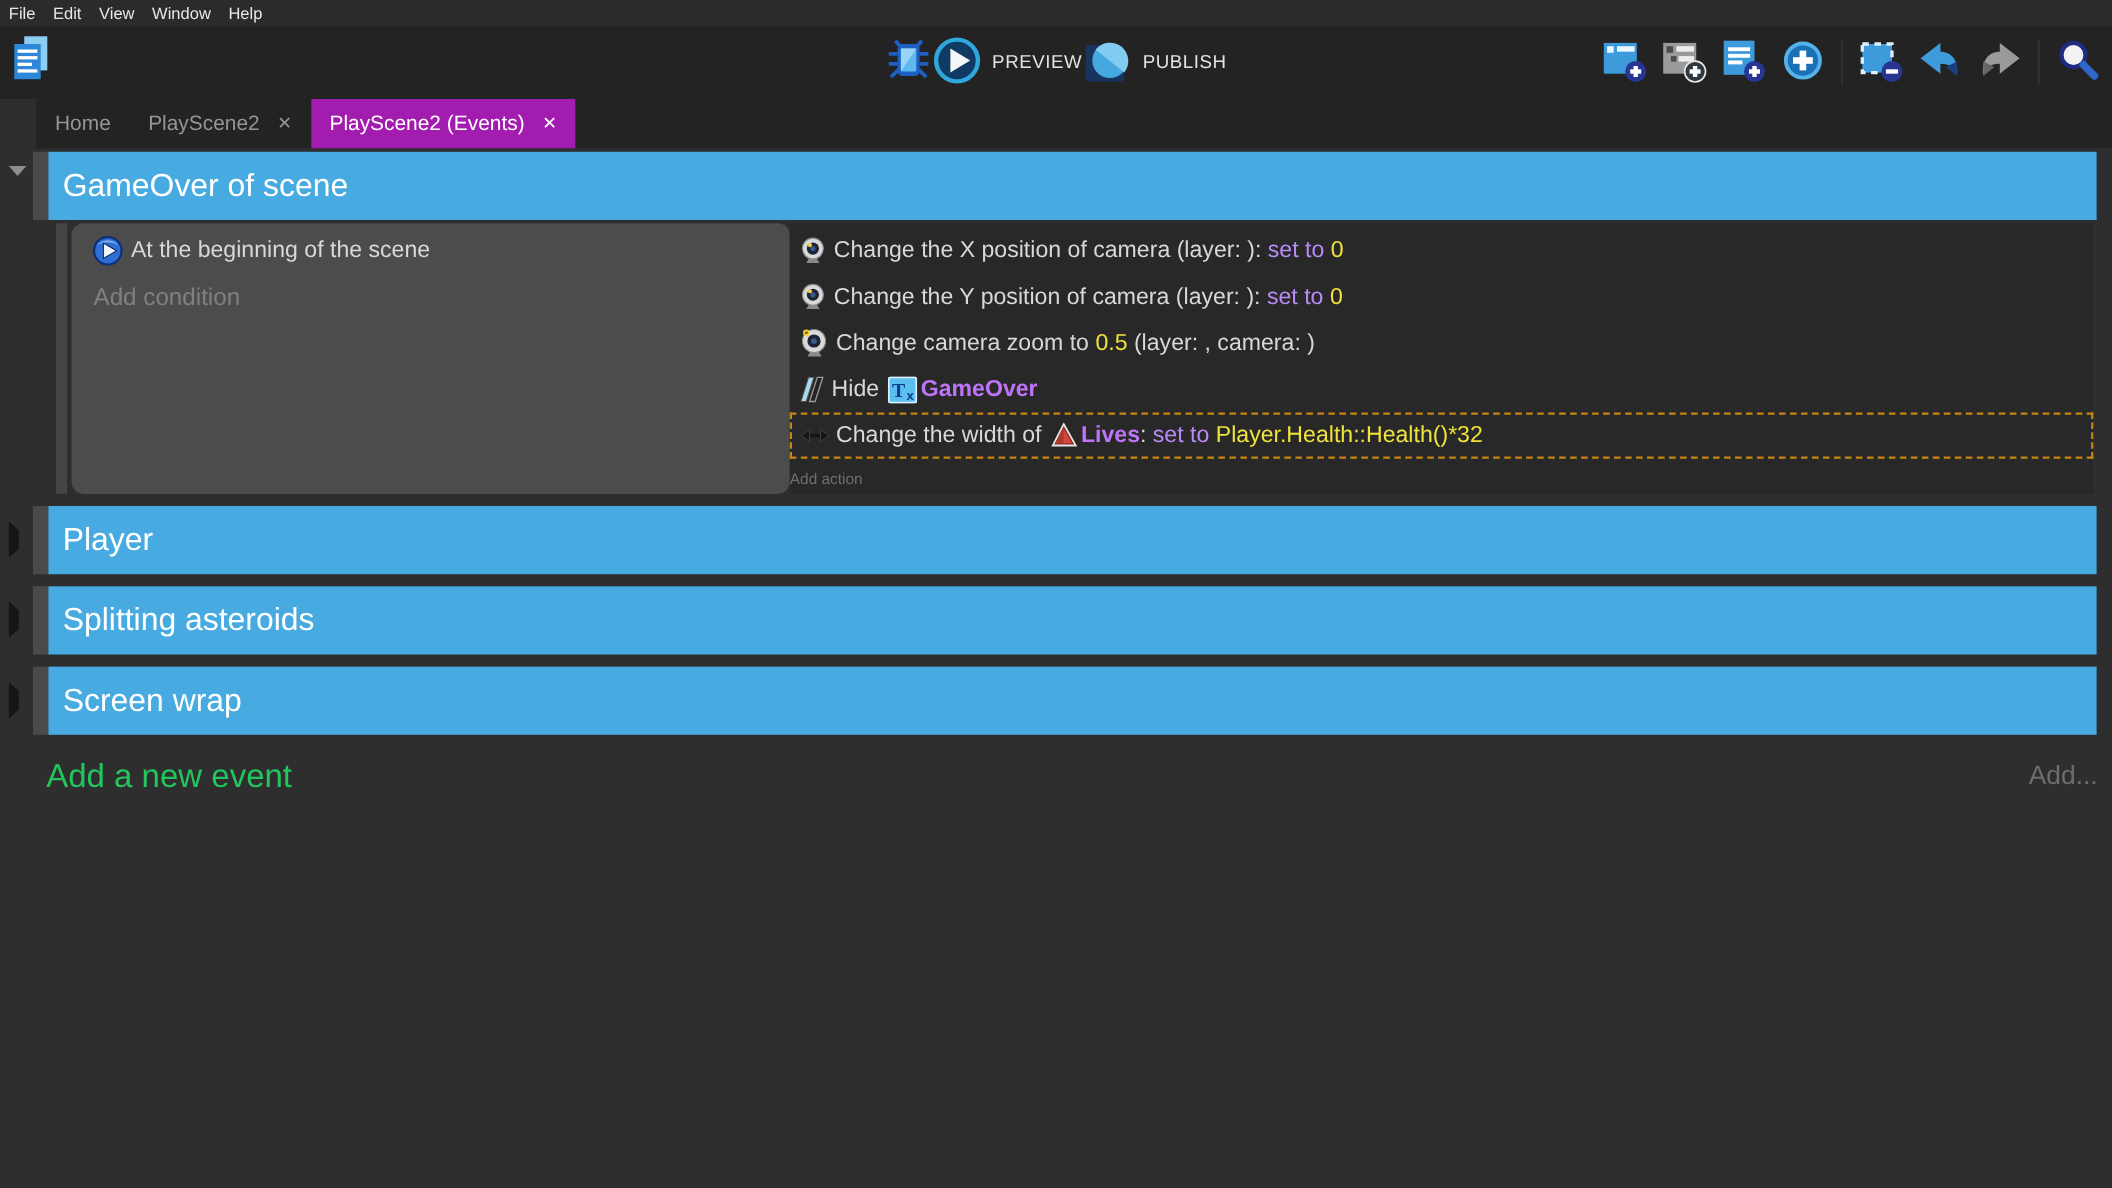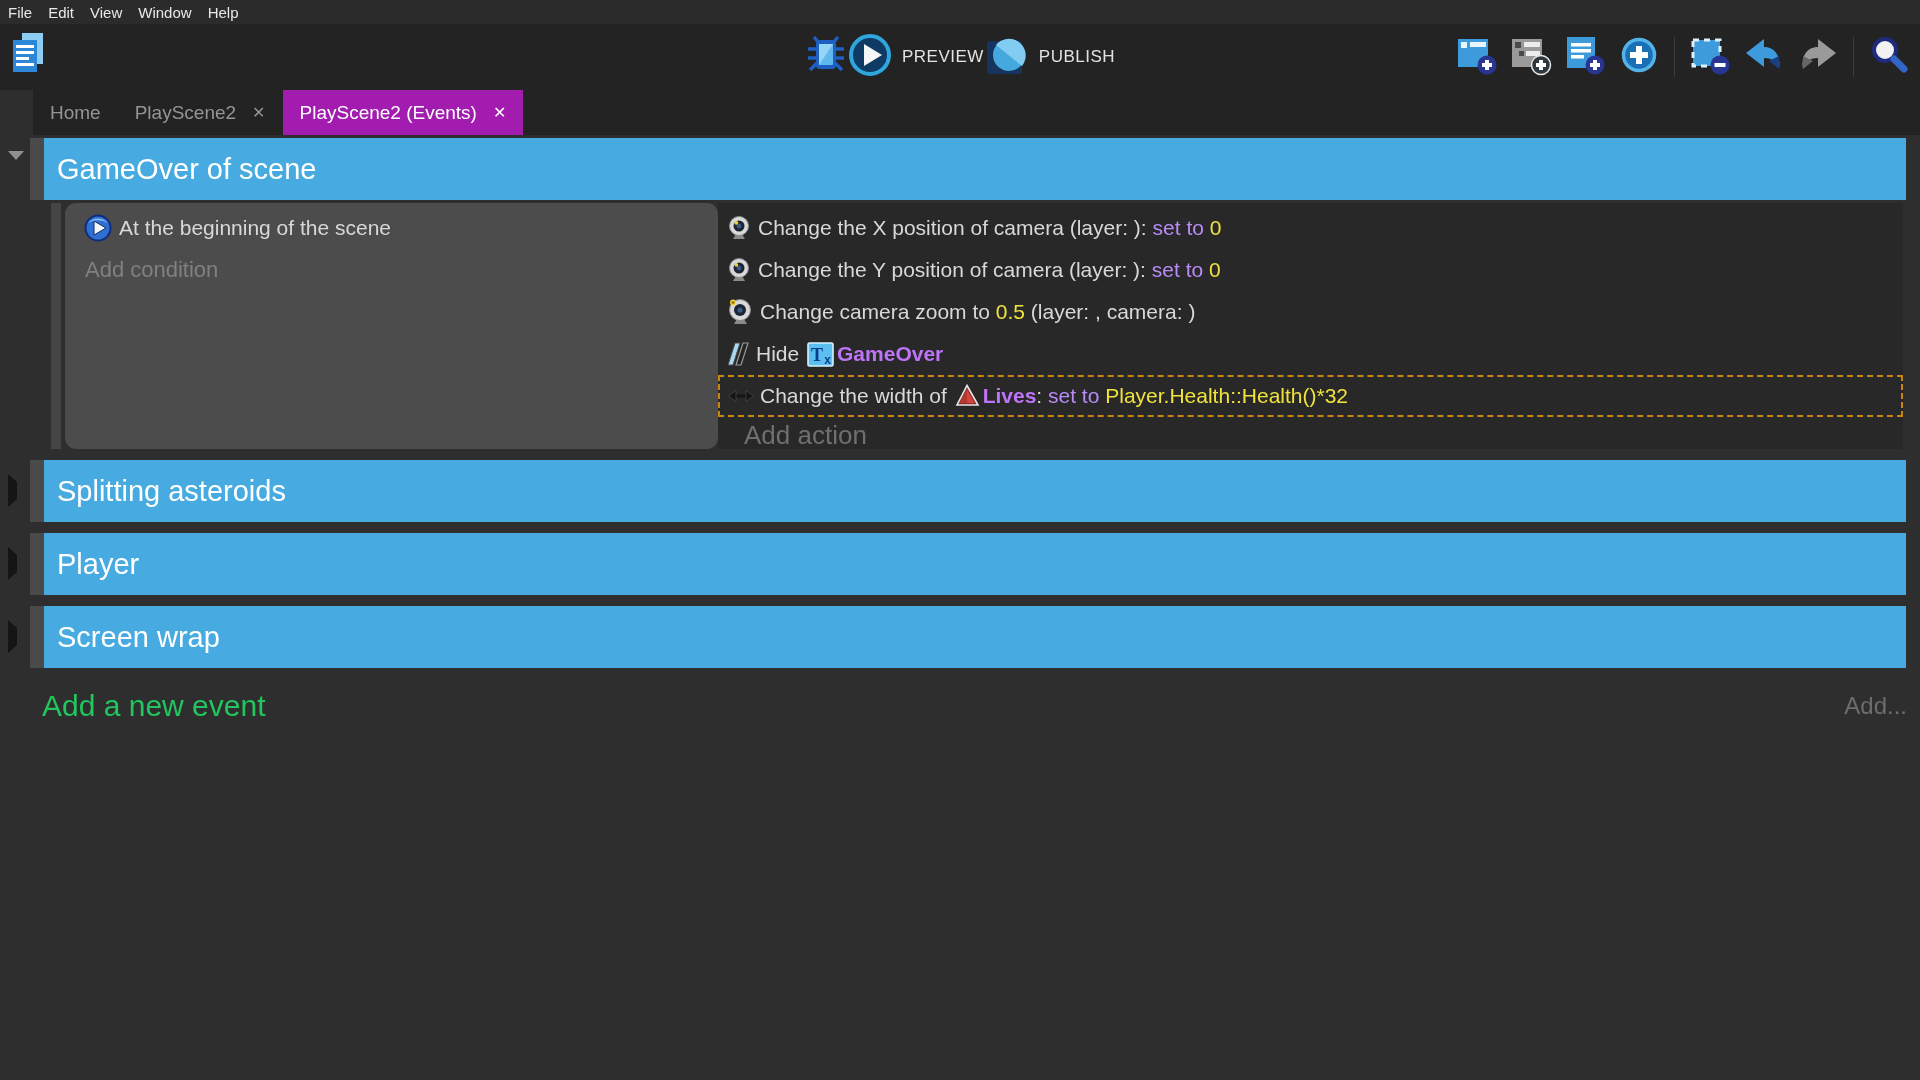--- a/index.html
+++ b/index.html
@@ -69,21 +69,21 @@
   .act-row.selected { border:2px dashed #C6860F; }
   .evt-icon { display:flex; align-items:center; justify-content:center; margin-right:6px; flex:0 0 auto; }
   .evt-icon.inline { margin:0 3px 0 2px; }
 
   .seg { font-size:21px; white-space:pre; color:#d8d8d8; }
   .seg-op  { color:#B88BF7; }
   .seg-val { color:#F0E23C; }
   .seg-obj { color:#BE74F7; font-weight:bold; }
 
   .add-condition { height:42px; display:flex; align-items:center; padding-left:20px; font-size:22px; color:#808080; cursor:pointer; }
-  .add-action    { height:36px; display:flex; align-items:center; padding-left:26px;  font-size:26px; color:#6f6f6f; cursor:pointer; }
+  .add-action    { height:36px; display:flex; align-items:center; padding-left:0;  font-size:14px; color:#6f6f6f; cursor:pointer; }
 
   .add-event-row { position:relative; height:40px; margin-top:18px; }
   .add-new-event { position:absolute; left:42px; top:50%; transform:translateY(-50%); font-size:30px; color:#22c55e; cursor:pointer; }
   .add-more      { position:absolute; right:13px; top:50%; transform:translateY(-50%); font-size:24px; color:#6d6d6d; cursor:pointer; }
 </style>
 </head>
 <body>
 
 <div class="menubar">
     <span class="menu-item">File</span>
@@ -330,28 +330,28 @@
           <span class="seg seg-op">set to</span>
           <span class="seg seg-val"> Player.Health::Health()*32</span>
         </div>
         <div class="add-action">Add action</div>
       </div>
     </div>
     <div class="group-row">
       <span class="collapse-arrow"><span class="arr-right"></span></span>
       <div class="group-marker"></div>
       <div class="group-bar">
-        <span class="group-title">Splitting asteroids</span>
+        <span class="group-title">Player</span>
       </div>
     </div>
     <div class="group-row">
       <span class="collapse-arrow"><span class="arr-right"></span></span>
       <div class="group-marker"></div>
       <div class="group-bar">
-        <span class="group-title">Player</span>
+        <span class="group-title">Splitting asteroids</span>
       </div>
     </div>
     <div class="group-row">
       <span class="collapse-arrow"><span class="arr-right"></span></span>
       <div class="group-marker"></div>
       <div class="group-bar">
         <span class="group-title">Screen wrap</span>
       </div>
     </div>
     <div class="add-event-row">

